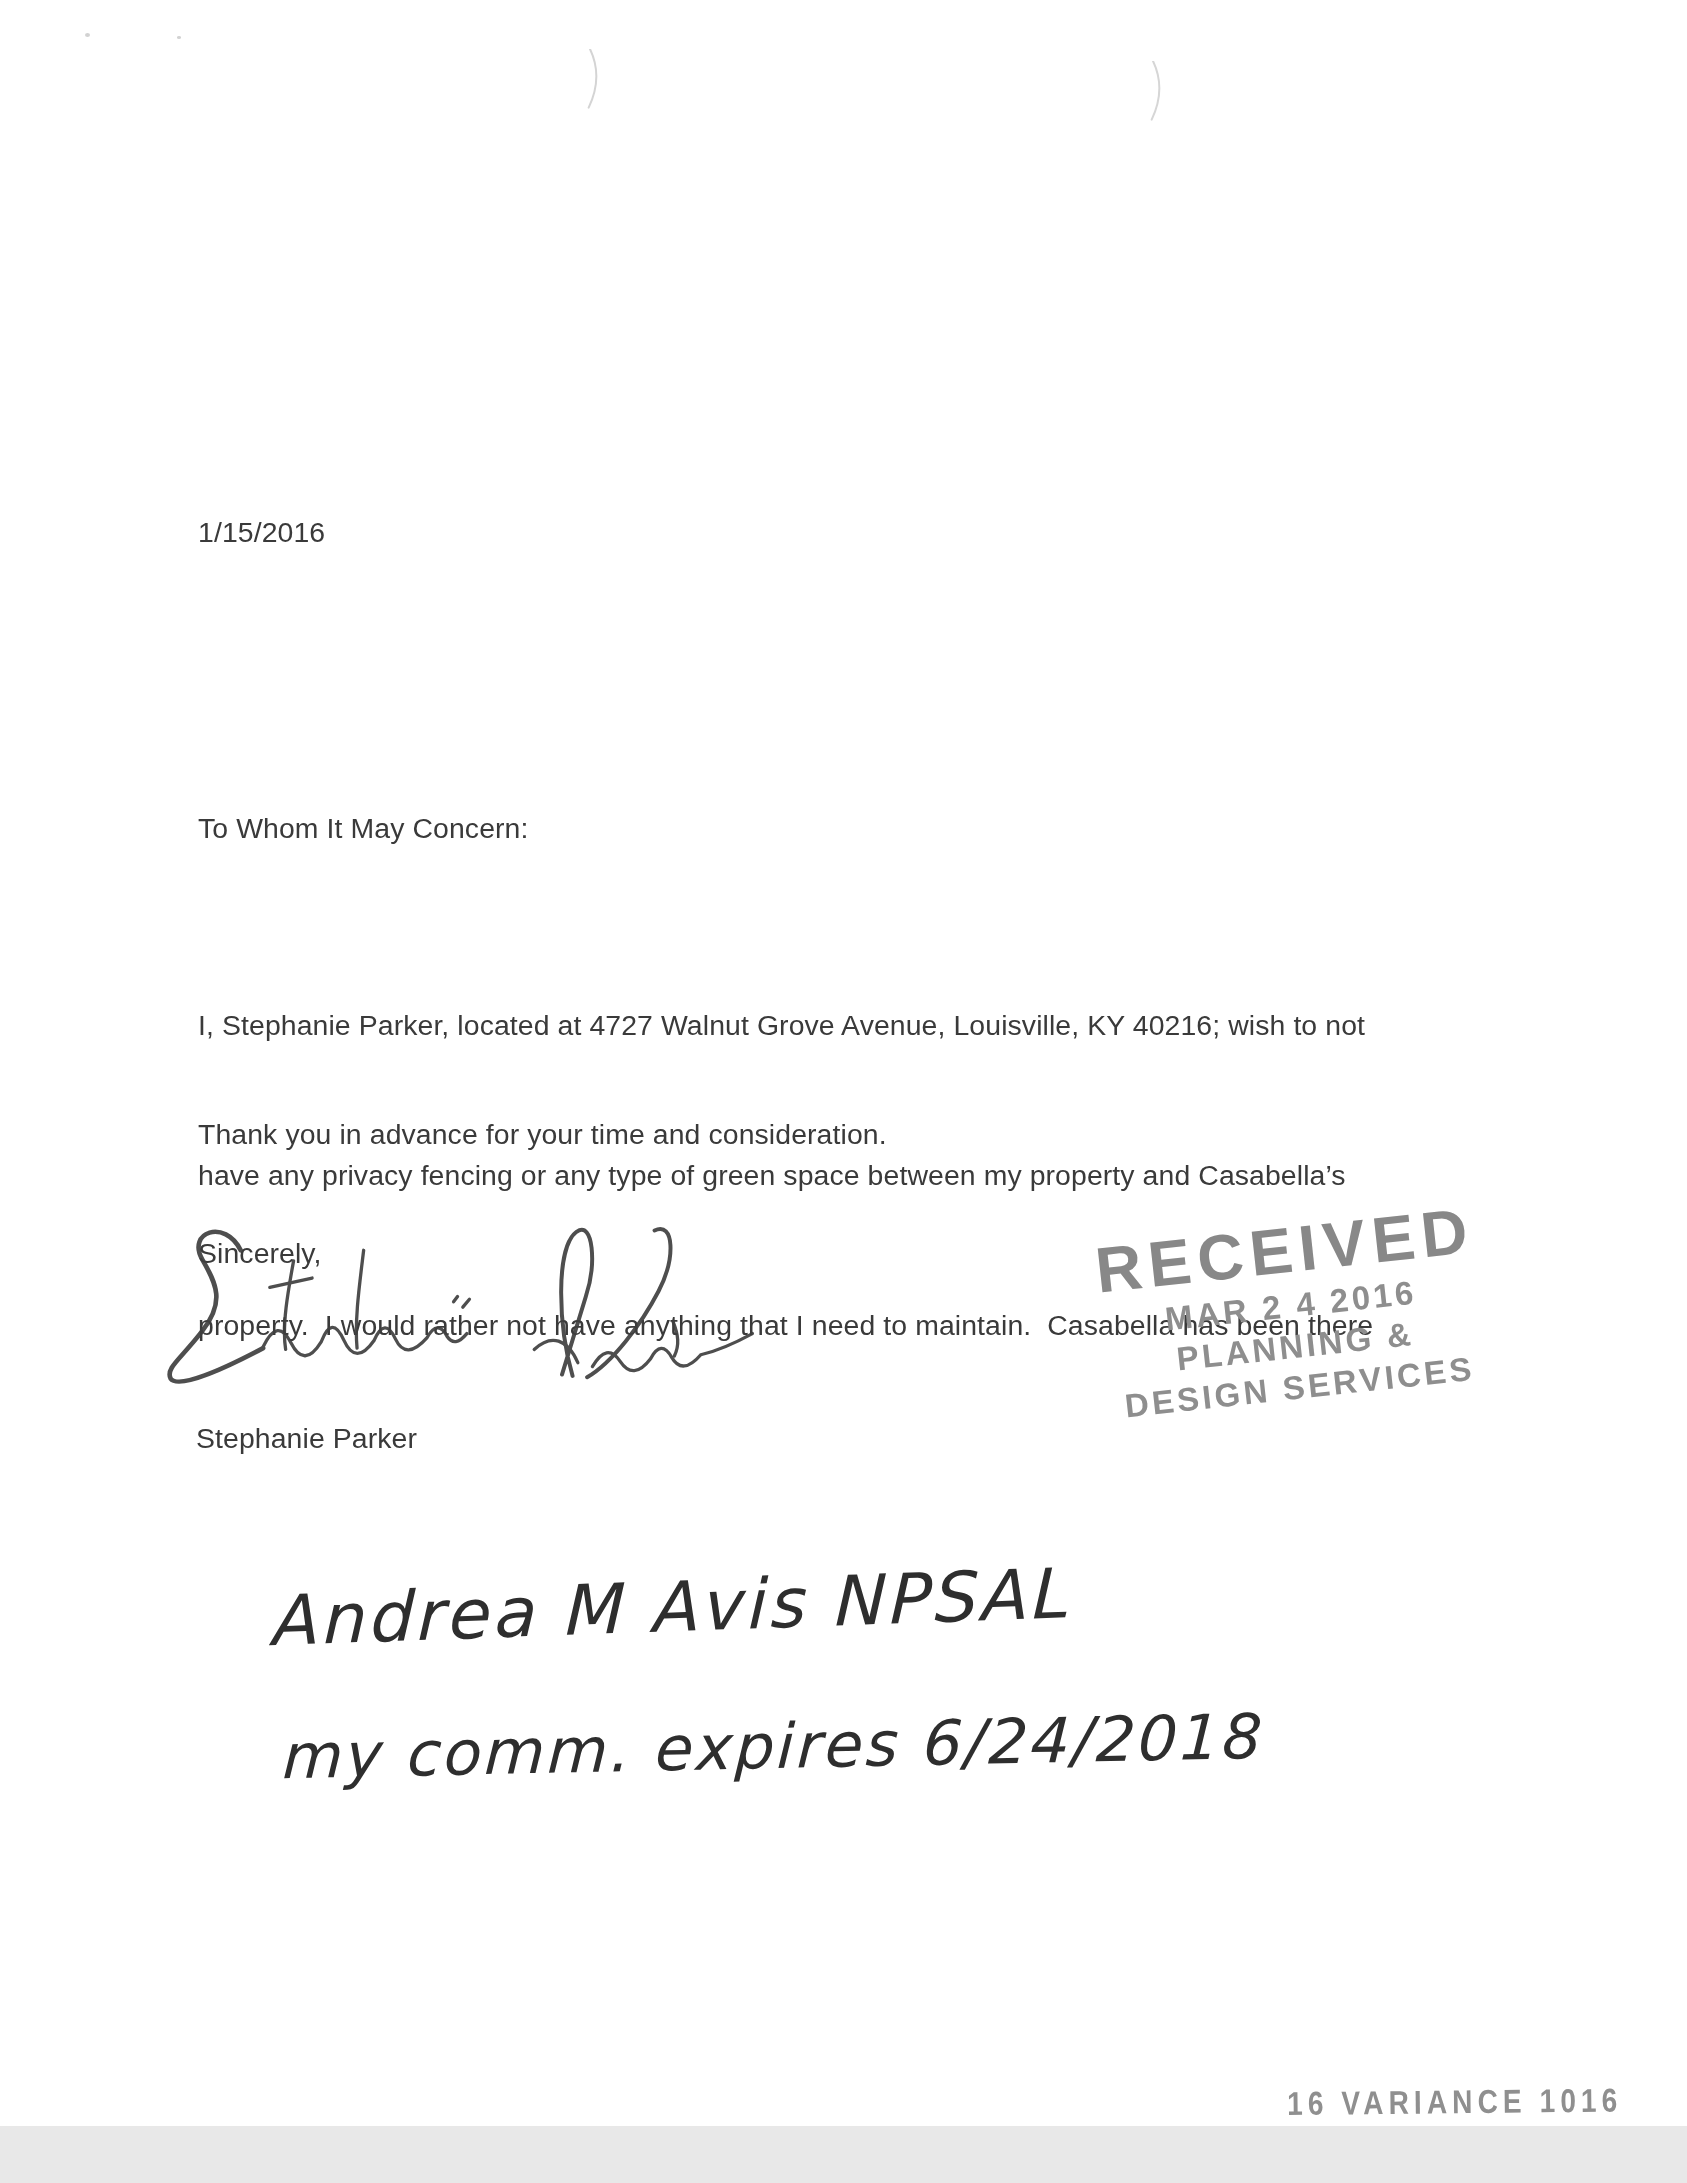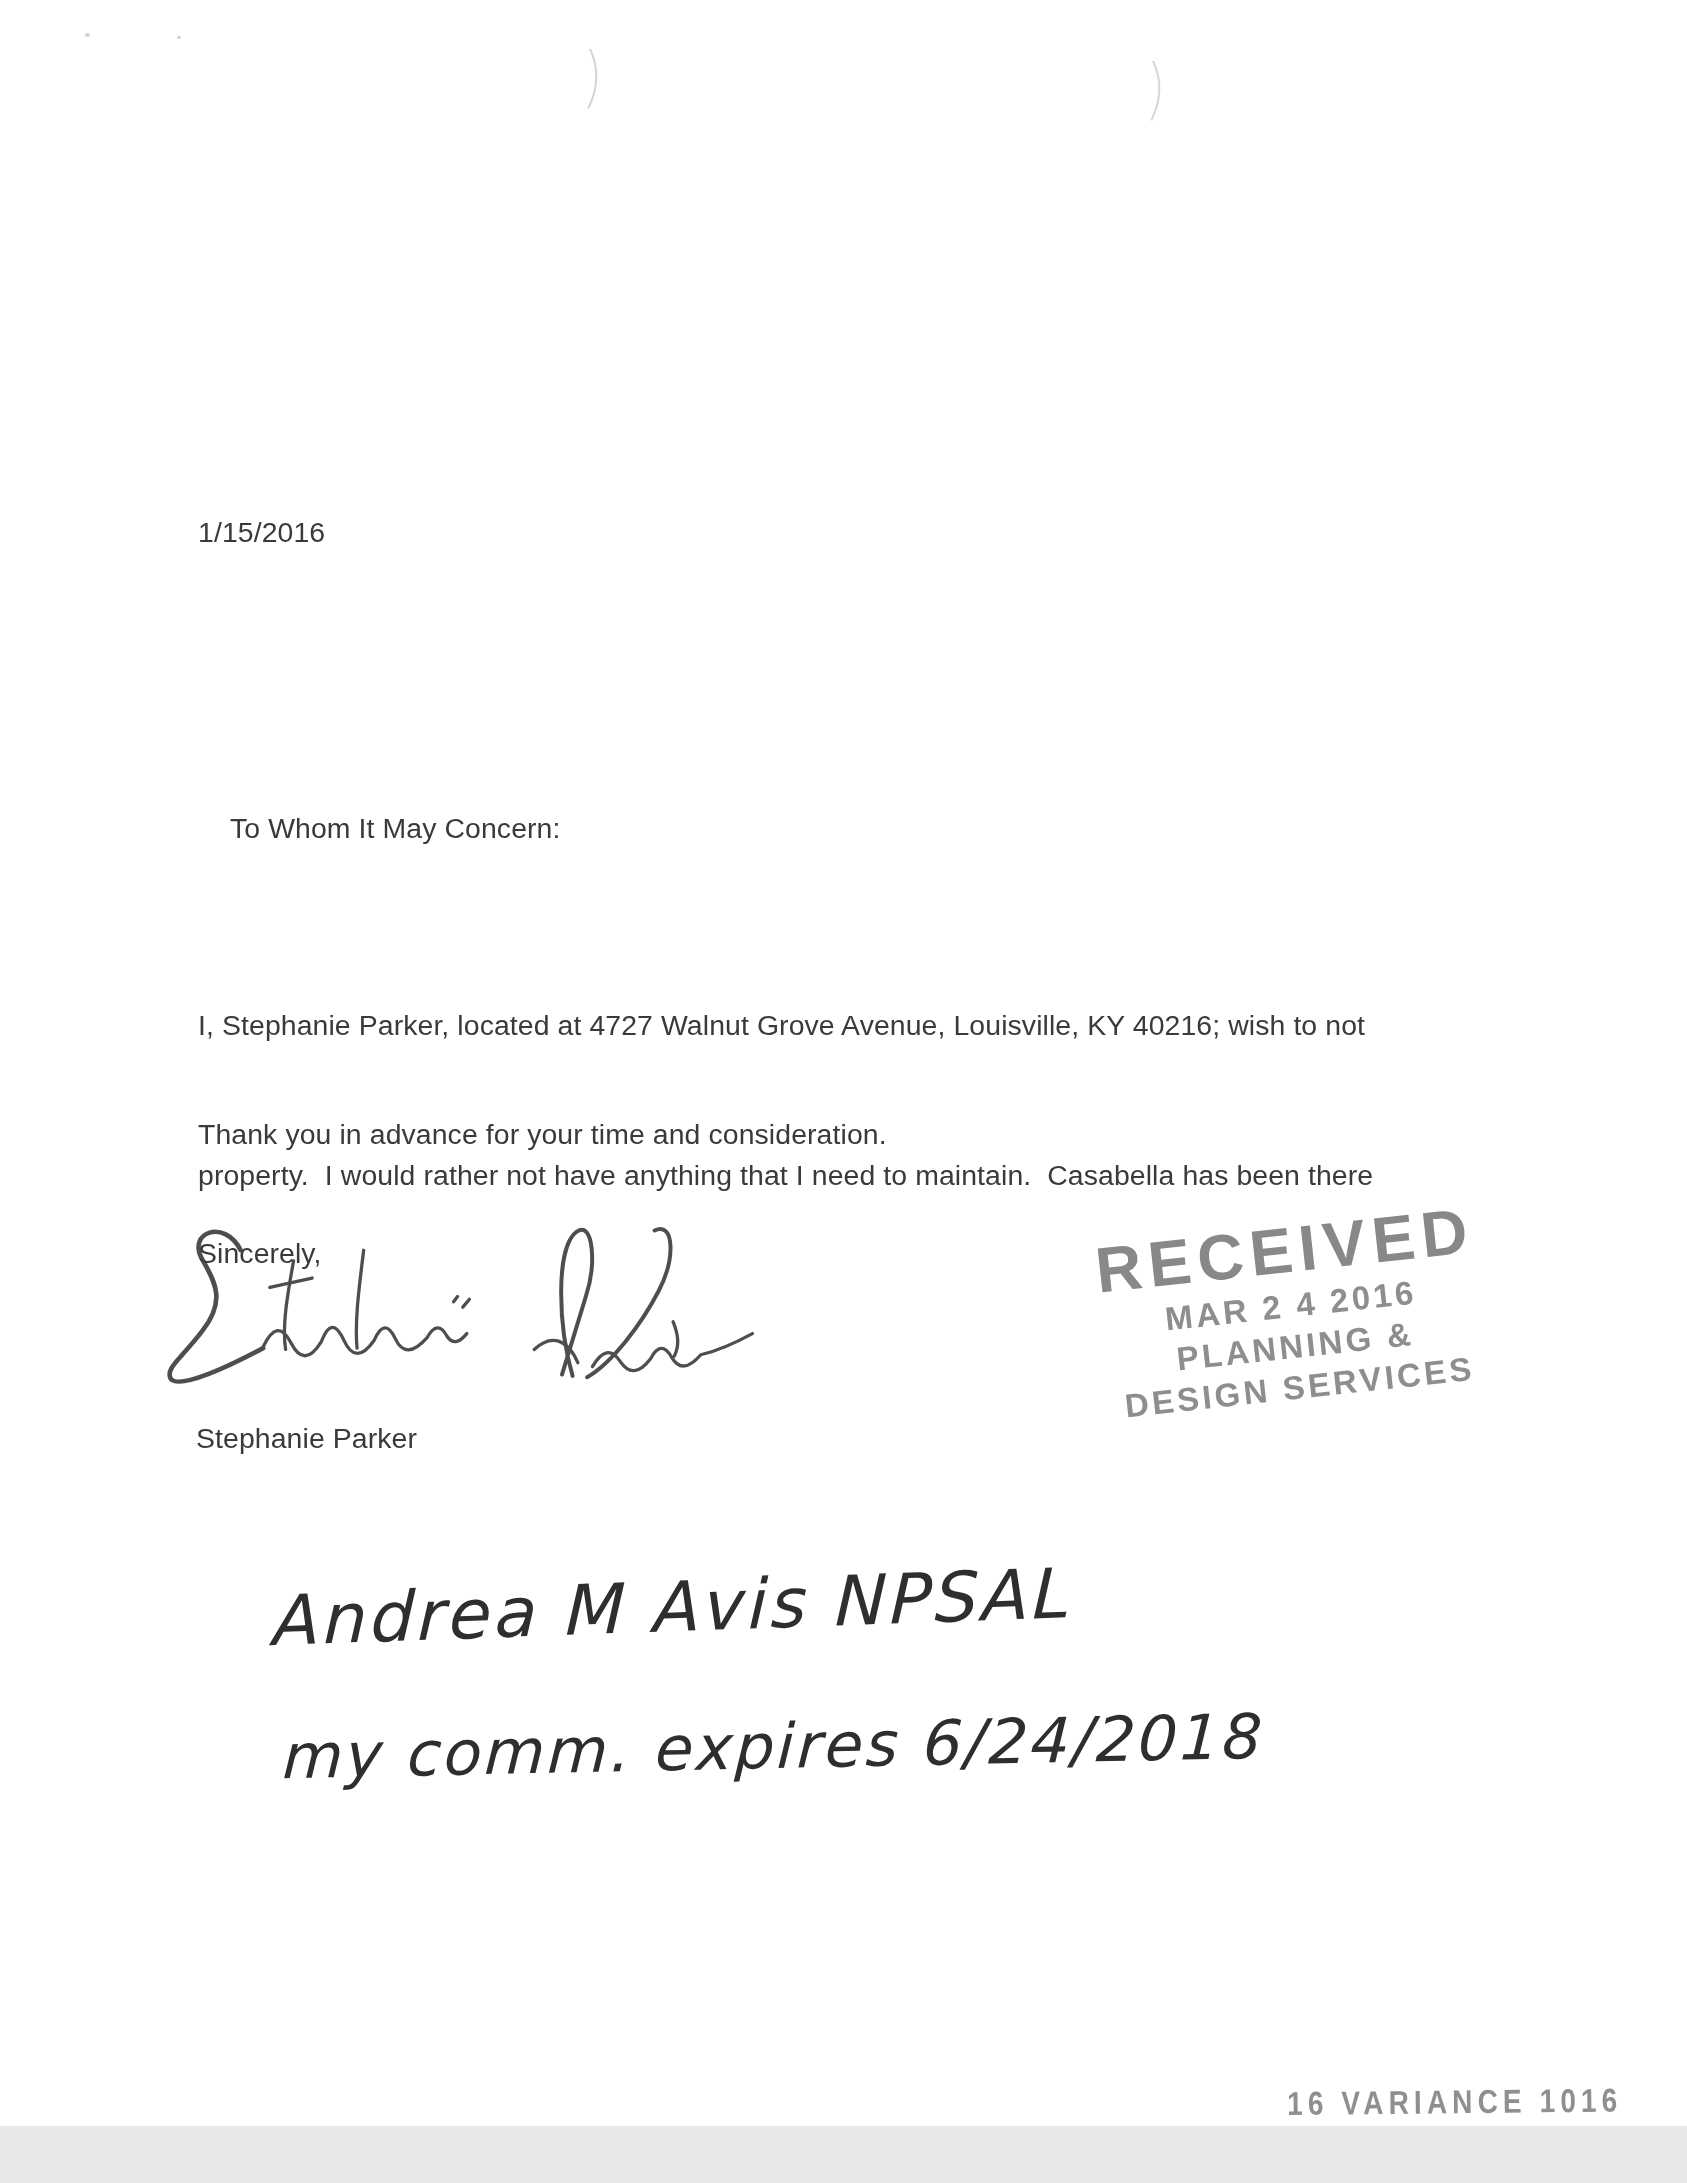--- a/index.html
+++ b/index.html
@@ -81,24 +81,25 @@
   <div class="speck" style="left:177px;top:36px;width:4px;height:2.6px;"></div>
   <svg class="curl" style="left:586px;top:49px;" width="20" height="60" viewBox="0 0 30 90">
     <path d="M6,0 Q26,42 4,88" fill="none" stroke="#d4d4d4" stroke-width="3" stroke-linecap="round"></path>
   </svg>
   <svg class="curl" style="left:1149px;top:61px;" width="20" height="60" viewBox="0 0 30 90">
     <path d="M6,0 Q26,42 4,88" fill="none" stroke="#d6d6d6" stroke-width="3" stroke-linecap="round"></path>
   </svg>
 
   <div class="typed" style="left:198px;top:507px;">1/15/2016</div>
 
-  <div class="typed" style="left:198px;top:803px;margin-left:32px;">To Whom It May Concern:</div>
+  <div class="typed" style="left:198px;top:803px;">To Whom It May Concern:</div>
 
   <div class="typed body-lines" style="left:198px;top:900px;">
     <div>I, Stephanie Parker, located at 4727 Walnut Grove Avenue, Louisville, KY 40216; wish to not</div>
+    <div>have any privacy fencing or any type of green space between my property and Casabella’s</div>
     <div>property.  I would rather not have anything that I need to maintain.  Casabella has been there</div>
   </div>
 
   <div class="typed" style="left:198px;top:1109px;">Thank you in advance for your time and consideration.</div>
 
   <div class="typed" style="left:198px;top:1228px;text-align:right;">Sincerely,</div>
 
   <svg class="signature" width="595" height="189" viewBox="0 0 900 285" role="img" aria-label="Stephanie Parker">
     <g fill="none" stroke="#3f3f3f" stroke-width="5" stroke-linecap="round" opacity="0.92">
 

